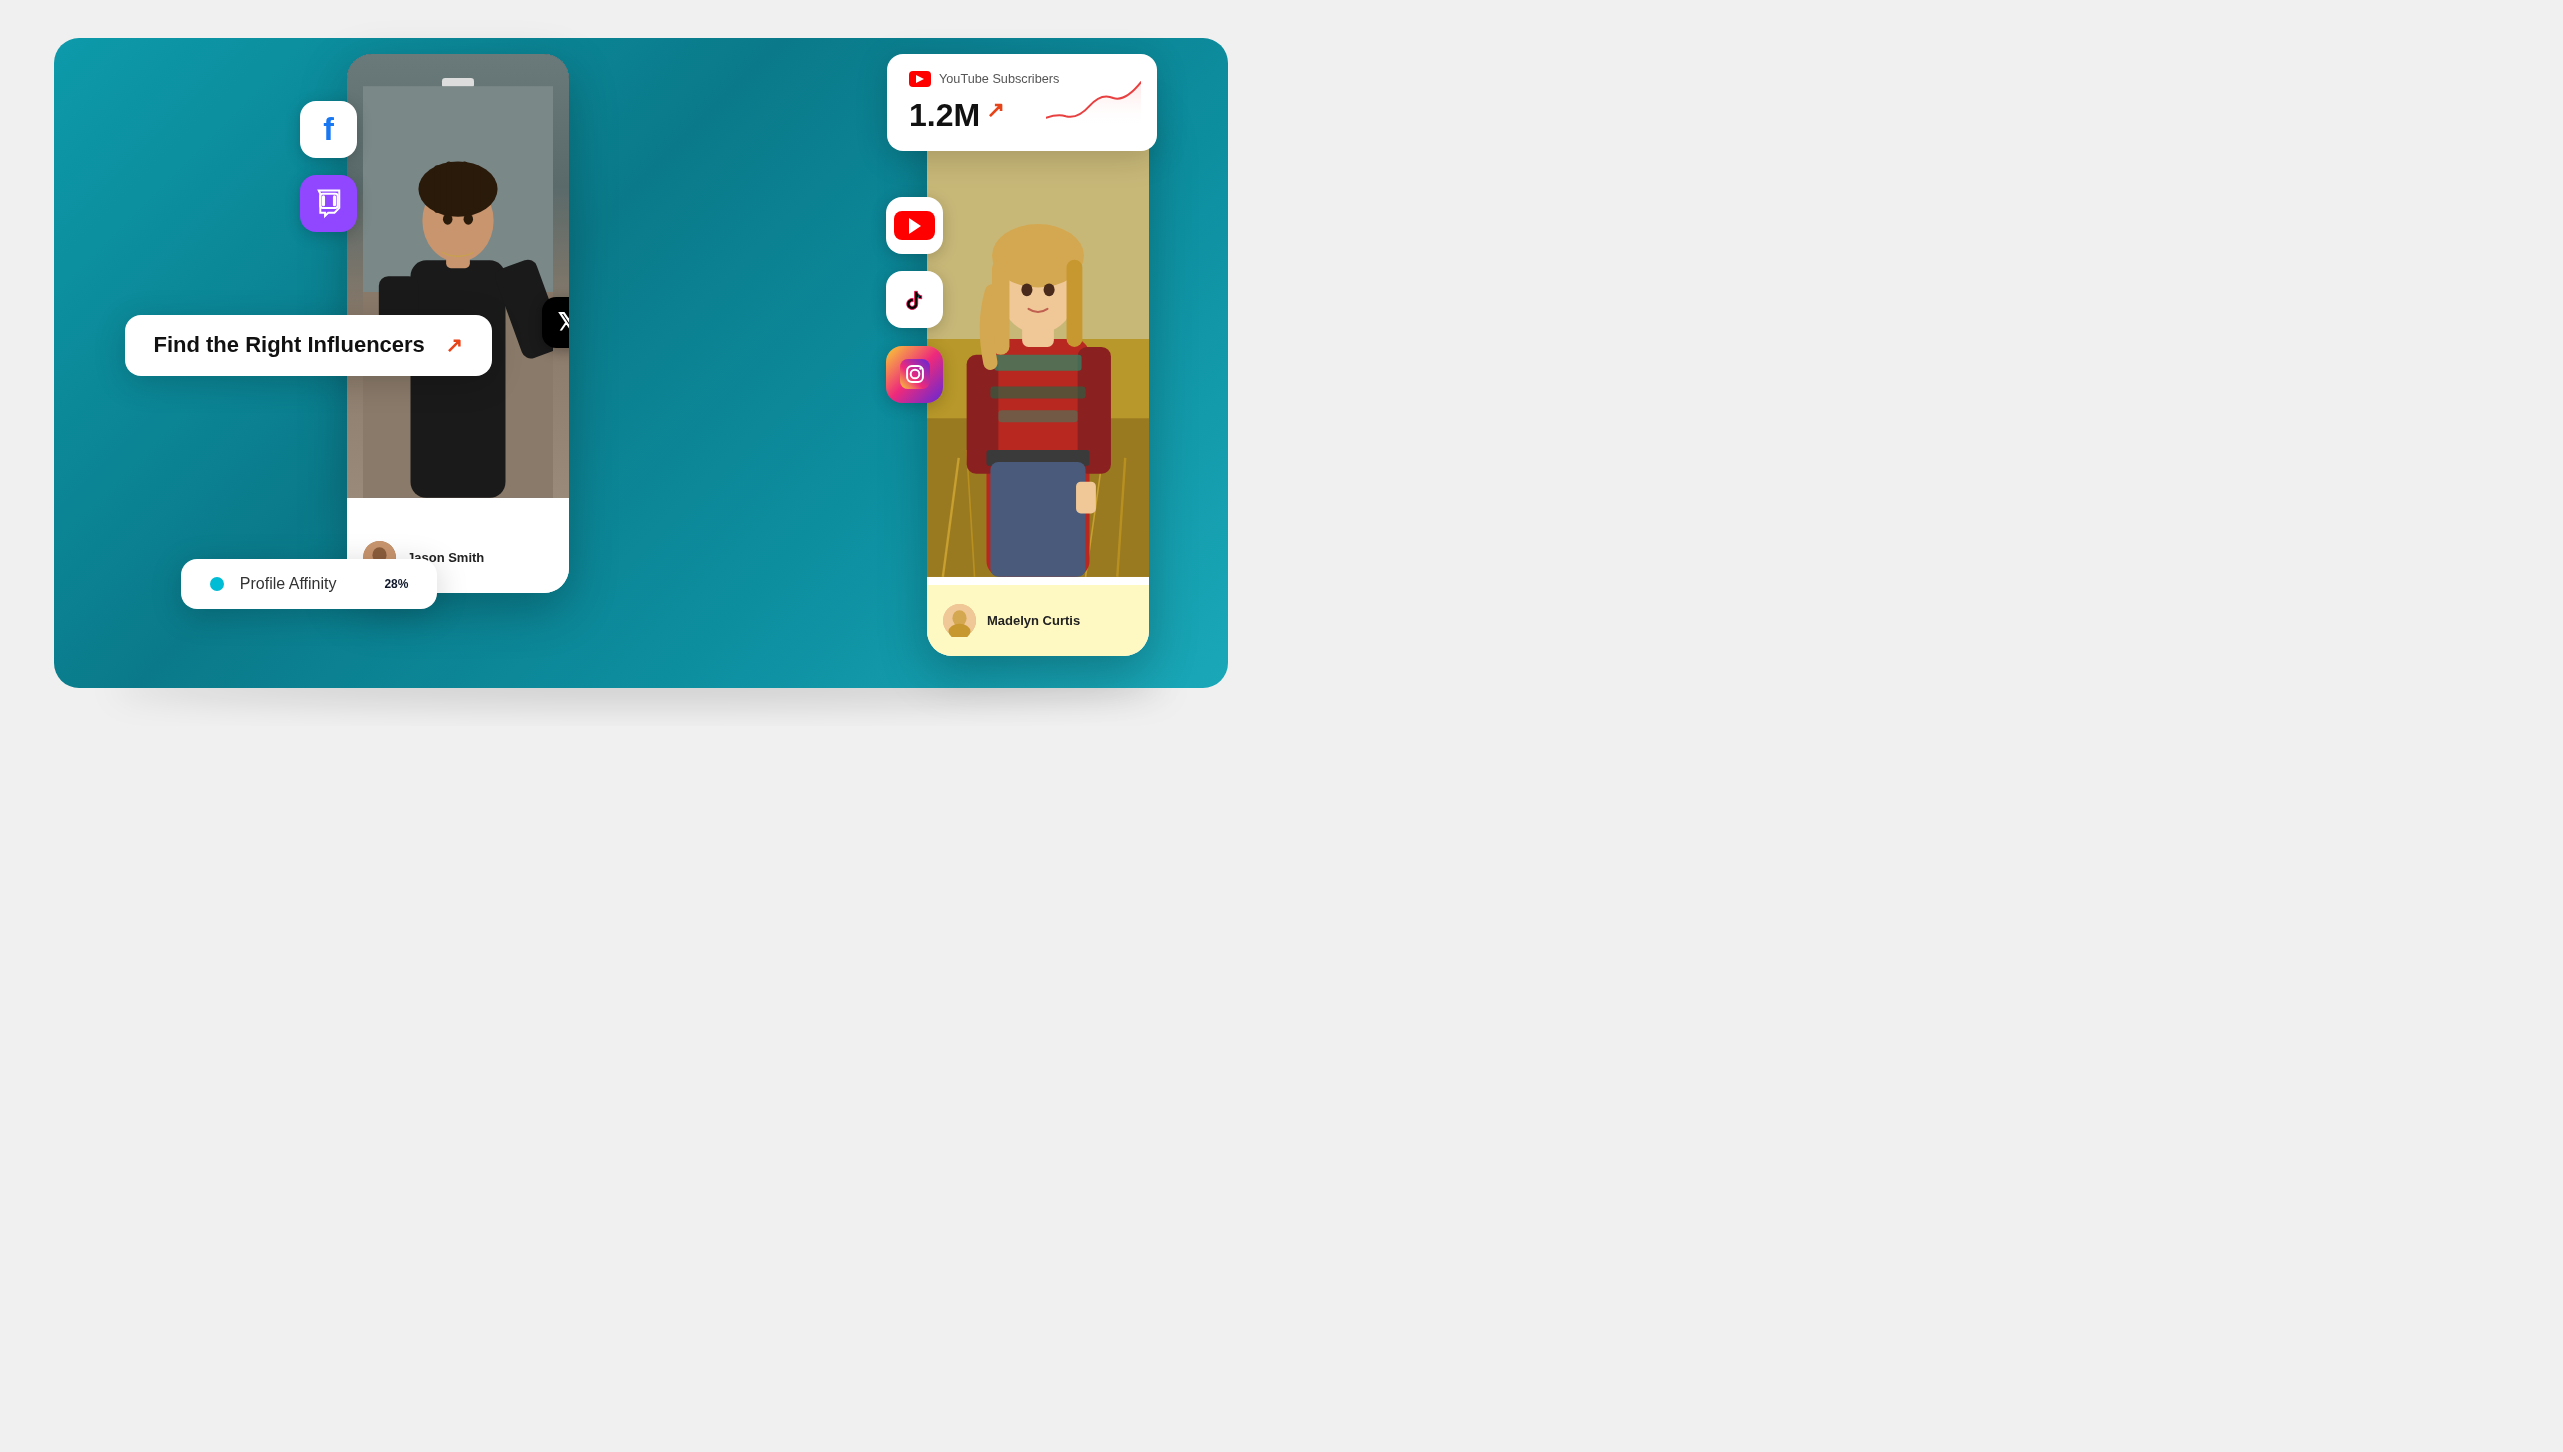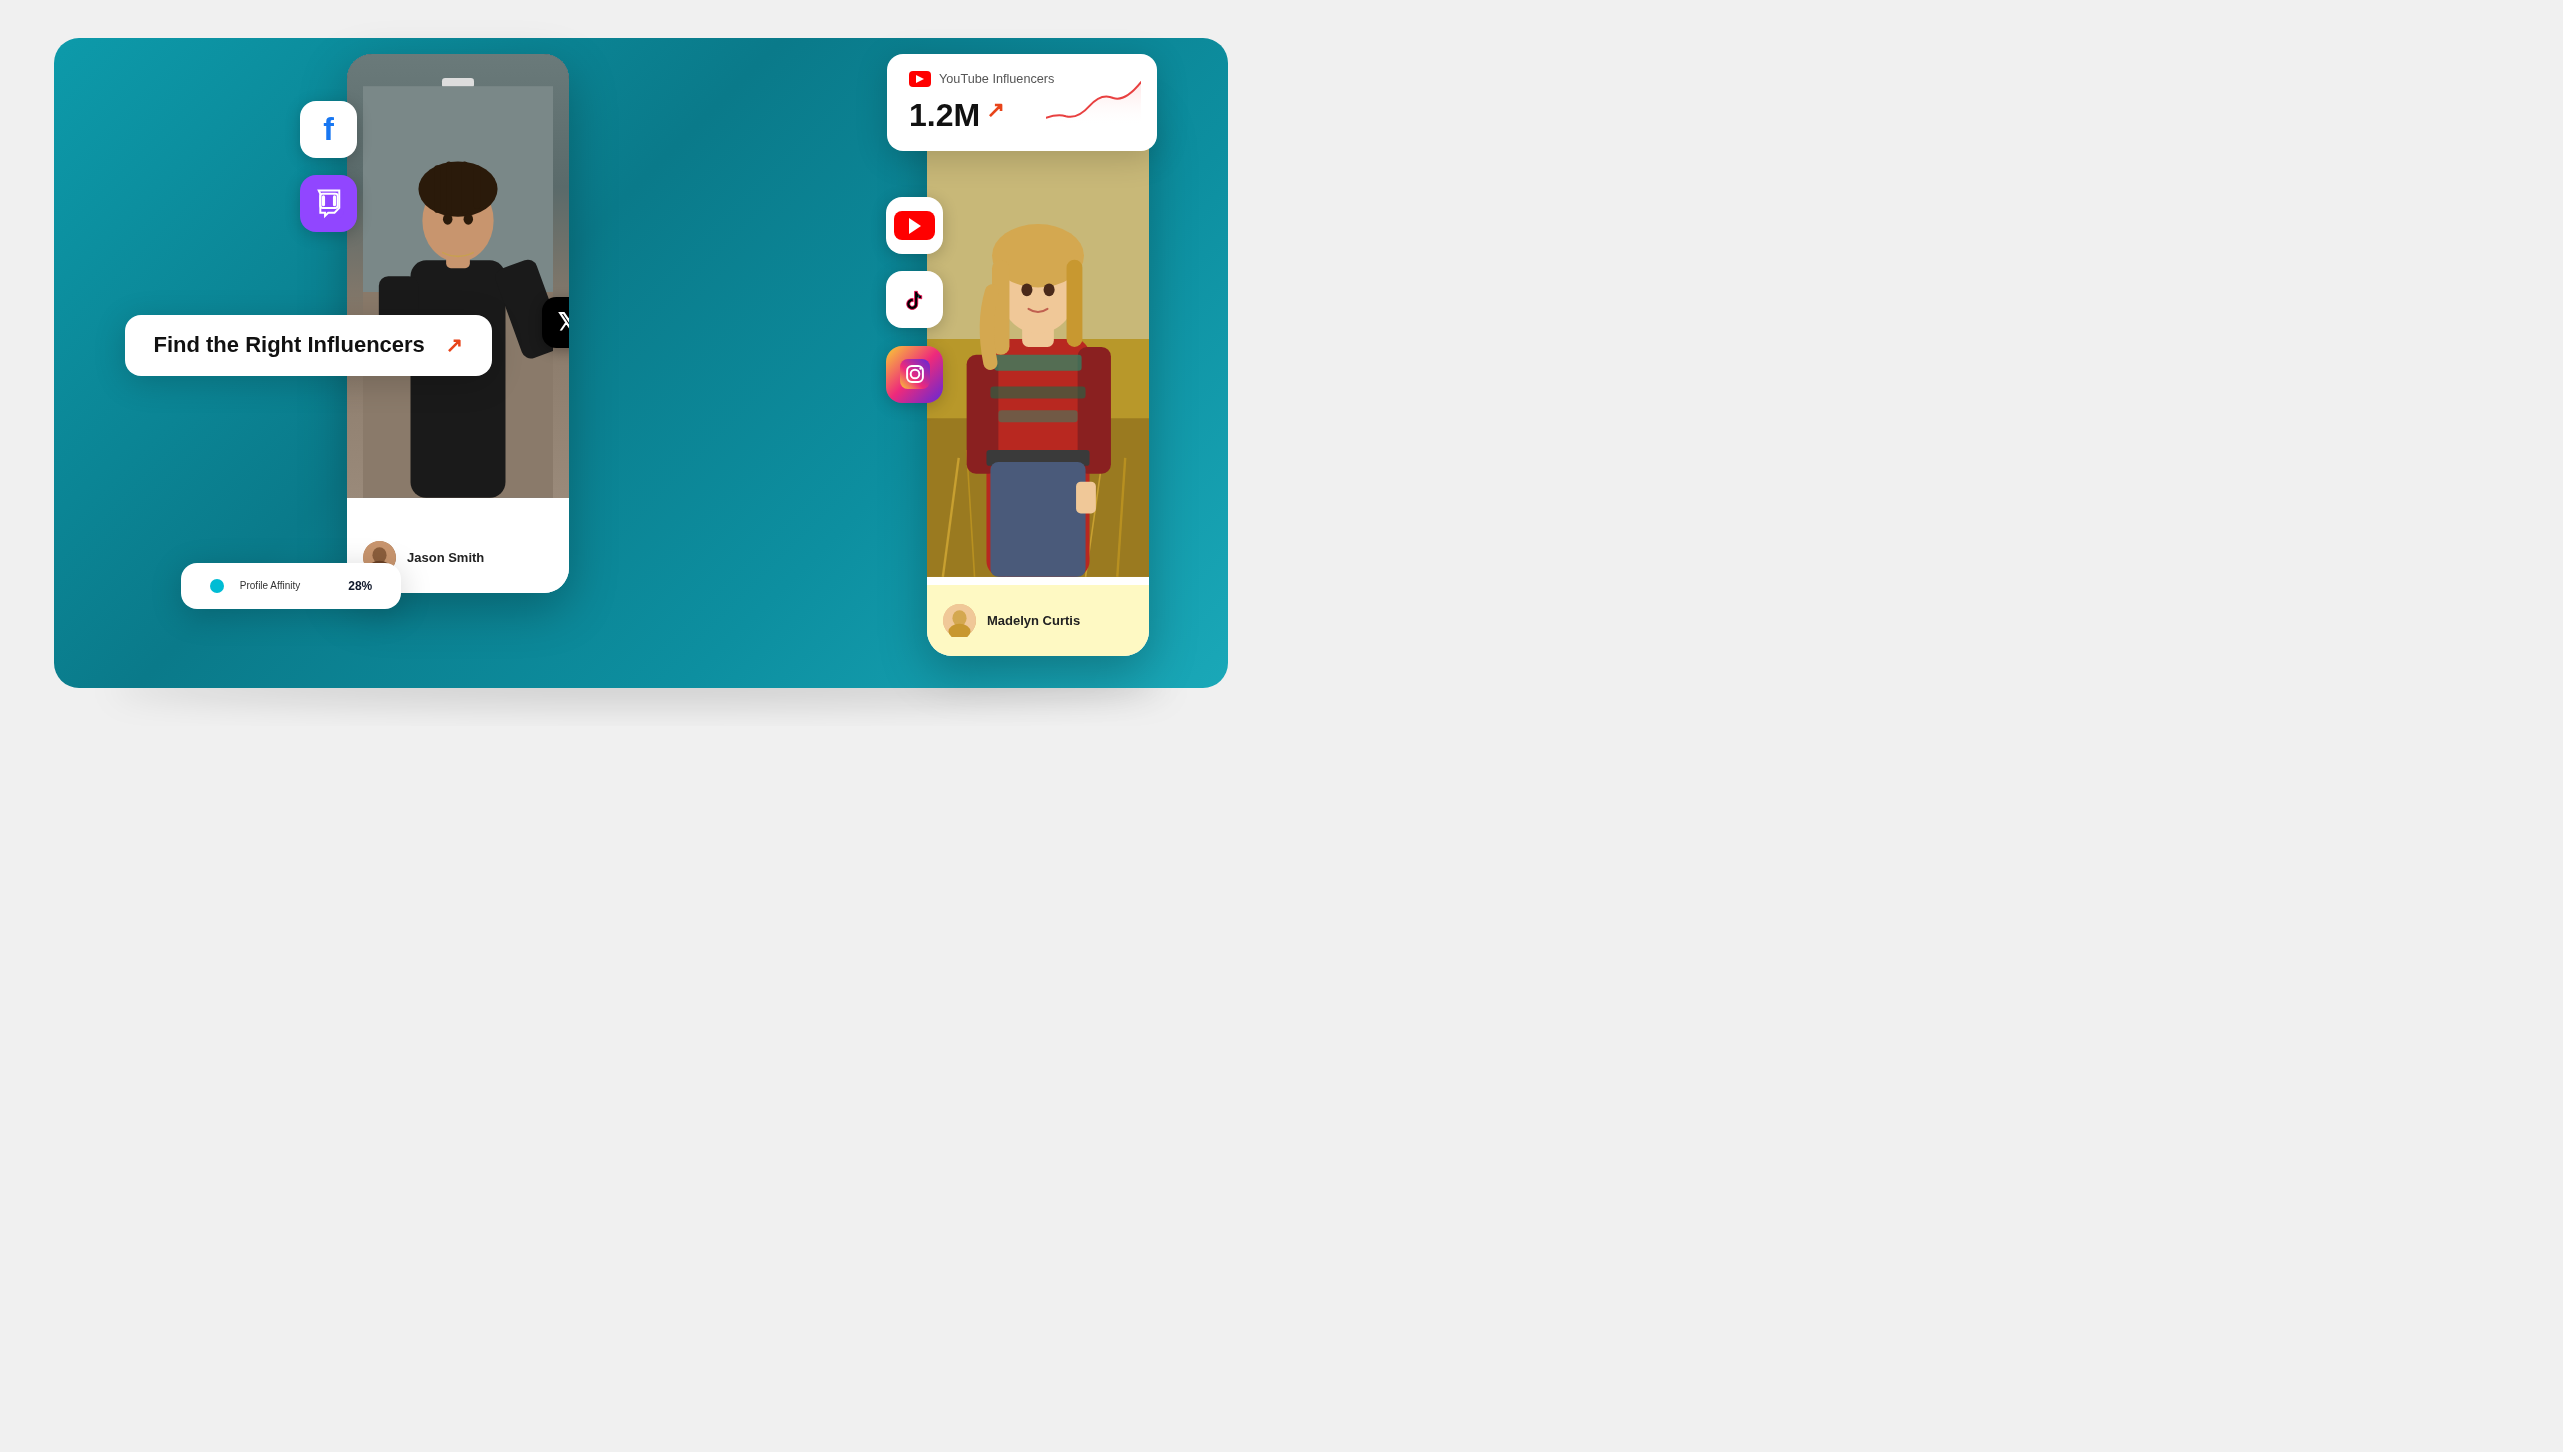--- a/index.html
+++ b/index.html
@@ -68,21 +68,21 @@
       gap: 16px;
     }
     .affinity-dot {
       width: 14.3px;
       height: 14.3px;
       border-radius: 50%;
       background: #00bcd4;
       flex-shrink: 0;
     }
     .affinity-label {
-      font-size: 10px;
+      font-size: 16px;
       color: #333;
       font-weight: 500;
     }
     .affinity-value {
       font-size: 12px;
       color: #0f172a;
       font-weight: 700;
       margin-left: 32px;
     }
 
@@ -522,21 +522,21 @@
         <rect x="9" y="9" width="20" height="20" rx="6" fill="none" stroke="white" stroke-width="2.5"></rect>
         <circle cx="19" cy="19" r="5.5" fill="none" stroke="white" stroke-width="2.5"></circle>
         <circle cx="26" cy="12" r="1.5" fill="white"></circle>
       </svg>
     </div>
   </div>
 
   <div class="yt-subscribers-card">
     <div class="yt-header">
       <div class="yt-icon-small"></div>
-      <span class="yt-label">YouTube Influencers</span>
+      <span class="yt-label">YouTube Subscribers</span>
     </div>
     <div class="yt-count">
       <span>1.2M</span>
       <span class="yt-arrow">↗</span>
     </div>
 
     <div class="yt-chart">
       <svg class="chart-svg" viewBox="0 0 120 70">
 
         <defs>

